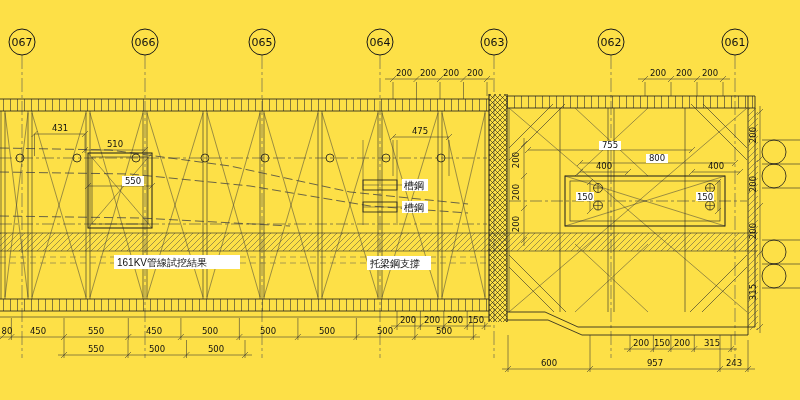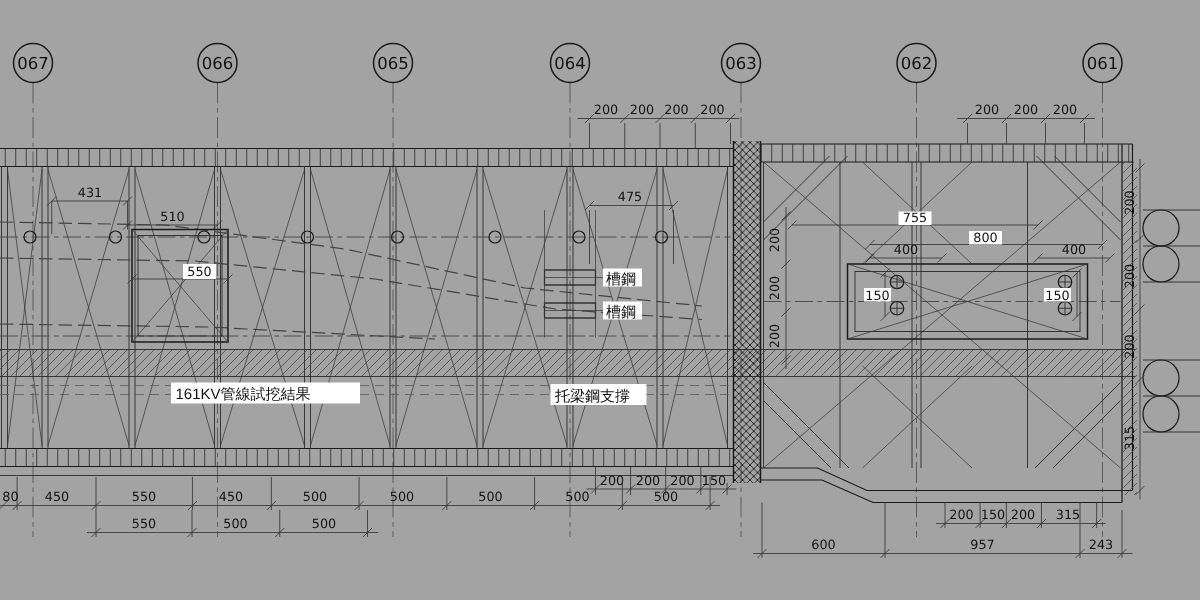--- a/index.html
+++ b/index.html
@@ -1,16 +1,16 @@
 <!DOCTYPE html>
 <html><head>
 <meta charset="utf-8">
 <style>
   html,body{margin:0;padding:0;background:#fff;}
-  .stage{width:800px;height:400px;position:relative;background:#a3a3a3;overflow:hidden;}
+  .stage{width:800px;height:400px;position:relative;background:#fde047;overflow:hidden;}
   svg{display:block;}
   .s1{stroke:#1a1a1a;stroke-width:1;fill:none;}
   .s08{stroke:#1a1a1a;stroke-width:.8;fill:none;}
   .s06{stroke:#2a2a2a;stroke-width:.6;fill:none;}
   .s05{stroke:#3a3a3a;stroke-width:.5;fill:none;}
   .dim{stroke:#333;stroke-width:.55;fill:none;}
   .dashp{stroke:#444;stroke-width:.8;fill:none;stroke-dasharray:9 4;}
   .dash2{stroke:#555;stroke-width:.5;fill:none;stroke-dasharray:6 4;}
   .dd{stroke:#444;stroke-width:.6;fill:none;stroke-dasharray:12 3 3 3;}
   .gridline{stroke:#555;stroke-width:.6;fill:none;stroke-dasharray:14 3 3 3;}

